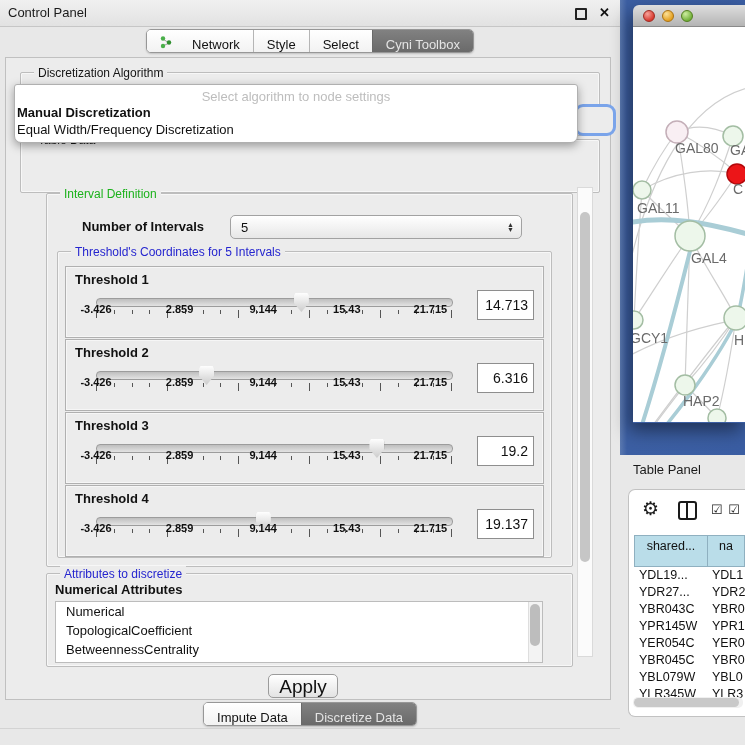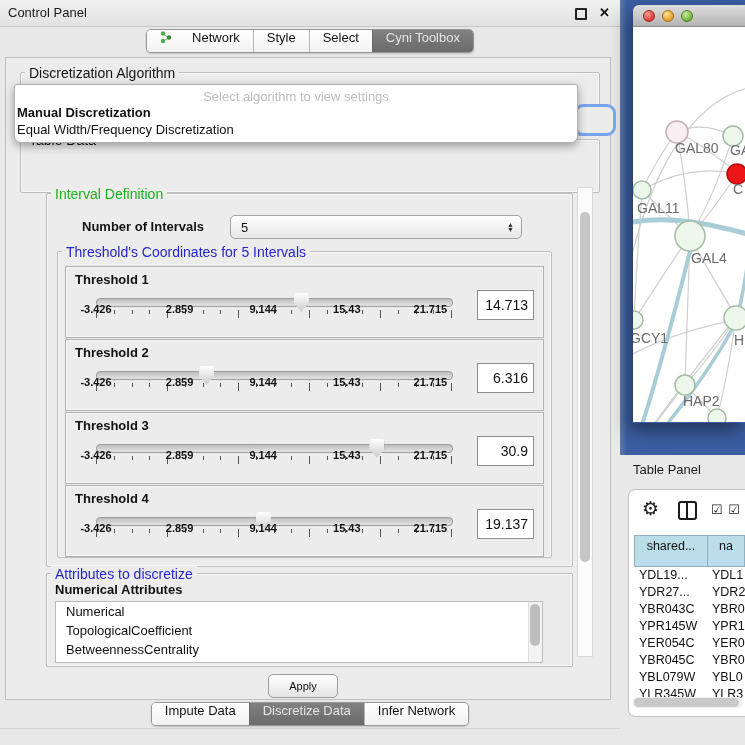--- a/index.html
+++ b/index.html
@@ -10,31 +10,31 @@
   .titlebar{position:absolute;left:0;top:0;width:620px;height:26px;
             background:linear-gradient(#f0f0f0,#e2e2e2);border-bottom:1px solid #c6c6c6}
   .panel-title{position:absolute;left:8px;top:5px;font-size:13px;color:#1a1a1a}
   .float-icon{position:absolute;right:33px;top:8px;width:8px;height:8px;border:2px solid #222;border-radius:1px}
   .close-icon{position:absolute;right:10px;top:5px;font-size:13px;font-weight:bold;color:#111}
 
   .tabrow{position:absolute;left:0;top:29px;width:620px;display:flex;justify-content:center}
   .bottom-tabrow{position:absolute;left:0;top:702px;width:620px;display:flex;justify-content:center}
   .segmented{display:inline-flex;border:1px solid #979797;border-radius:5px;overflow:hidden;
              background:#fff;height:22px;box-shadow:0 1px 2px rgba(0,0,0,.18)}
-  .seg{display:flex;align-items:flex-start;gap:20px;padding:0 13px;font-size:13px;color:#111;
+  .seg{display:flex;align-items:flex-end;gap:20px;padding:0 13px;font-size:13px;color:#111;
        border-left:1px solid #b5b5b5;background:linear-gradient(#ffffff,#f2f2f2);cursor:default}
   .seg:first-child{border-left:none}
   .seg.sel{background:linear-gradient(#818181,#6a6a6a);color:#e4e4e4;border-left-color:#6a6a6a}
   .bottom-line{position:absolute;left:0;top:728px;width:620px;border-top:1px solid #d3d3d3}
 
   .main-panel{position:absolute;left:5px;top:57px;width:606px;height:643px;
               background:#ececec;border:1px solid #c0c0c0;box-sizing:border-box}
 
   .group{position:absolute;border:1px solid #bdbdbd;border-radius:2px;box-shadow:inset 0 0 0 1px #f7f7f7}
-  .legend{position:absolute;top:-8px;left:4px;background:#ececec;padding:0 4px;font-size:14px;line-height:16px;white-space:nowrap}
+  .legend{position:absolute;top:-8px;left:13px;background:#ececec;padding:0 4px;font-size:12px;line-height:16px;white-space:nowrap}
   .legend.green{color:#1cb21c}
   .legend.blue{color:#2525cf}
   .legend.black{color:#141414}
 
   .algo-group{left:14px;top:14px;width:578px;height:62px}
   .focus-combo-fragment{position:absolute;left:568px;top:46px;width:36px;height:26px;
                         border:3px solid #7aa4ea;border-radius:9px;background:#ececec;z-index:5}
   .popup{position:absolute;left:8px;top:26px;width:562px;height:57px;background:#fff;
          border:1px solid #b0b0b0;border-radius:3px 3px 7px 7px;
          box-shadow:0 3px 10px rgba(0,0,0,.35);z-index:30}
@@ -78,21 +78,21 @@
 
   .attr-group{left:40px;top:515px;width:525px;height:92px}
   .attr-heading{position:absolute;left:8px;top:8px;font-size:13px;font-weight:bold;color:#111}
   .attr-list{position:absolute;left:8px;top:27px;width:486px;height:60px;background:#fff;
              border:1px solid #bcbcbc;overflow:hidden}
   .attr-item{font-size:13px;color:#111;padding-left:10px;line-height:19px;white-space:nowrap}
   .list-vscroll{position:absolute;right:0;top:0;width:13px;height:100%;background:#f3f3f3;border-left:1px solid #dedede}
   .list-vthumb{position:absolute;left:1px;top:2px;width:10px;height:42px;background:#bdbdbd;border-radius:5px}
 
   .apply-btn{position:absolute;left:262px;top:616px;width:70px;height:24px;border:1px solid #9b9b9b;
-             border-radius:5px;background:linear-gradient(#ffffff,#e3e3e3);font-size:11px;color:#111;
+             border-radius:5px;background:linear-gradient(#ffffff,#e3e3e3);font-size:19px;color:#111;
              font-family:"Liberation Sans",sans-serif}
 
   
   .desktop{position:absolute;left:620px;top:0;width:125px;height:455px;
            background:linear-gradient(90deg,#5b79b0 0px,#3c5fa3 7px,#3a5da2 100%)}
   .mac-window{position:absolute;left:633px;top:5px;width:112px;height:418px;
               border-radius:6px 0 0 0;box-shadow:-4px 8px 18px rgba(0,0,0,.45)}
   .mac-titlebar{height:22px;background:linear-gradient(#dedede,#b4b4b4);border-bottom:1px solid #8a8a8a;
                 border-radius:6px 0 0 0;display:flex;align-items:center;padding-left:10px;gap:7px;box-sizing:border-box}
   .light{width:12px;height:12px;border-radius:50%;box-sizing:border-box}
@@ -156,21 +156,21 @@
 </div>
 
 <div class="main-panel">
 
   <div class="group algo-group">
     <span class="legend black">Discretization Algorithm</span>
   </div>
   <div class="focus-combo-fragment"></div>
 
   <div class="popup">
-    <div class="popup-placeholder">Select algorithm to view settings</div>
+    <div class="popup-placeholder">Select algorithm to node settings</div>
     <div class="popup-opt bold">Manual Discretization</div>
     <div class="popup-opt">Equal Width/Frequency Discretization</div>
   </div>
 
   <div class="group tabledata-group">
     <span class="legend black">Table Data</span>
   </div>
 
   <div class="group interval-group">
     <span class="legend green">Interval Definition</span>
@@ -290,21 +290,21 @@
               <span class="tick major" style="left: 100%;"></span>
             </div>
             <div class="thr-scale">
               <span style="left: 0%;">-3.426</span>
               <span style="left: 20%;">2.859</span>
               <span style="left: 40%;">9.144</span>
               <span style="left: 60%;">15.43</span>
               <span style="left: 80%;">21.715</span>
               <span style="left: 100%;">28</span>
             </div>
-            <div class="thr-value">30.9</div>
+            <div class="thr-value">19.2</div>
           </div>
           <div class="thr-panel" style="top: 233px;">
             <div class="thr-label">Threshold 4</div>
             <div class="thr-slider">
               <div class="thr-thumb" style="left: calc(46.9993% - 8px);"></div>
             </div>
             <div class="thr-ticks">
               <span class="tick major" style="left: 0%;"></span>
               <span class="tick" style="left: 5%;"></span>
               <span class="tick" style="left: 10%;"></span>
@@ -361,23 +361,20 @@
   <button class="apply-btn">Apply</button>
 </div>
 
 <div class="bottom-tabrow">
   <div class="segmented" id="bottom-tabs">
       <div class="seg">
         <span>Impute Data</span>
       </div>
       <div class="seg sel">
         <span>Discretize Data</span>
-      </div>
-      <div class="seg">
-        <span>Infer Network</span>
       </div>
     </div>
 </div>
 <div class="bottom-line"></div>
 
 <div class="desktop"></div>
 
 <div class="mac-window">
   <div class="mac-titlebar">
     <span class="light red"></span>

